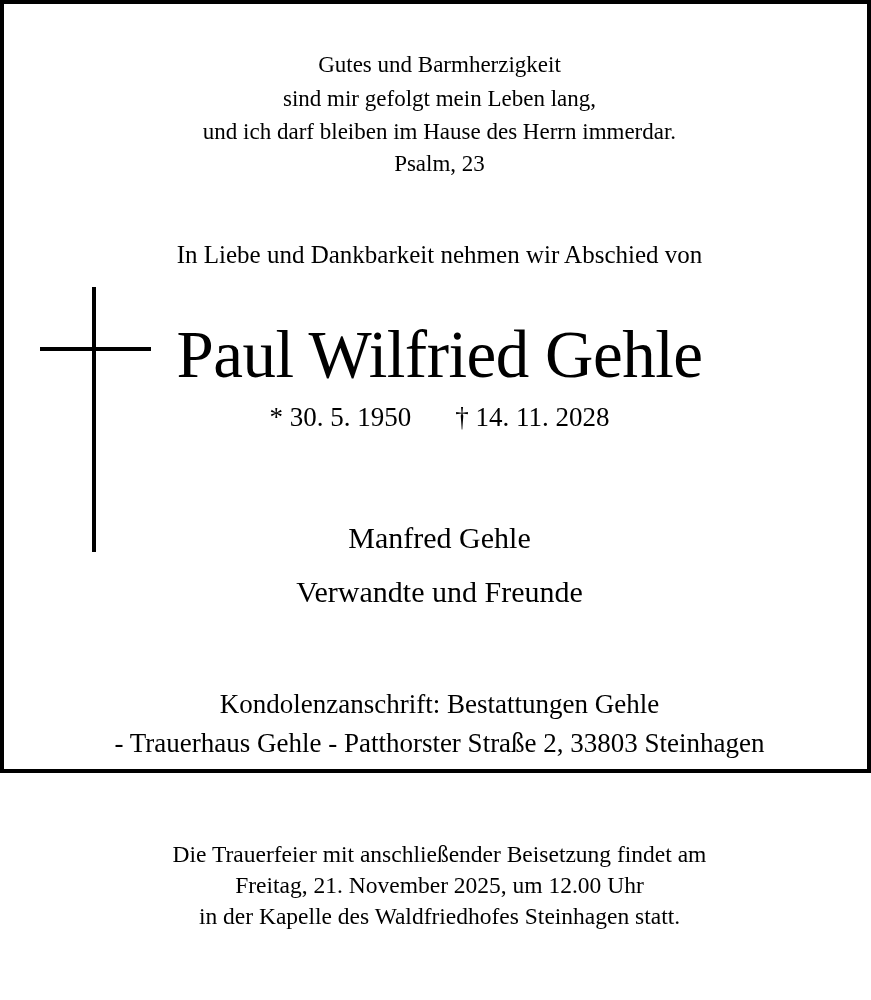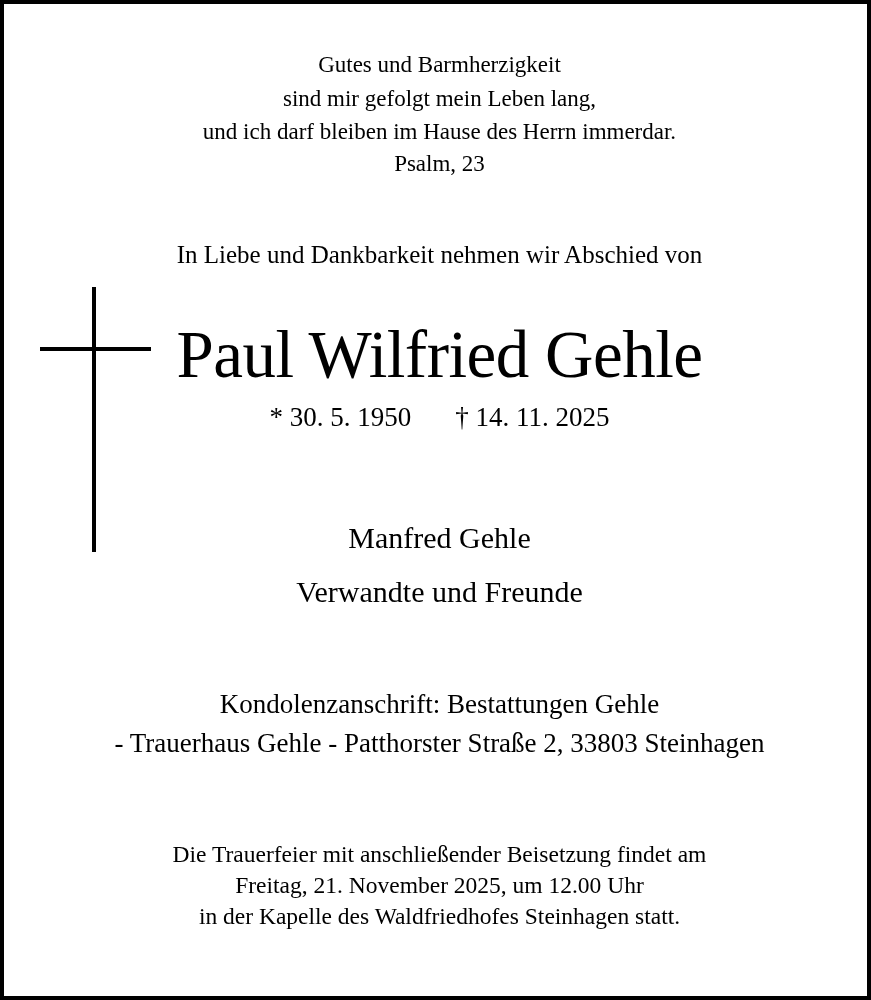--- a/index.html
+++ b/index.html
@@ -1,17 +1,17 @@
 <!DOCTYPE html>
 <html><head>
 <meta charset="utf-8">
 <style>
   html, body { margin: 0; padding: 0; background: #ffffff; }
   body { width: 871px; height: 1000px; position: relative; overflow: hidden; font-family: "Liberation Serif", serif; color: #000; }
-  .frame { position: absolute; left: 0; top: 0; width: 871px; height: 1000px; box-sizing: border-box; border: 4px solid #000; background: #fff; }
+  .frame { position: absolute; left: 0; top: 0; width: 871px; height: 773px; box-sizing: border-box; border: 4px solid #000; background: #fff; }
   .line { position: absolute; left: 0; width: 871px; text-align: center; white-space: nowrap; line-height: 1; }
   .verse { font-size: 23px; }
   .intro { font-size: 25px; }
   .name { font-size: 67px; letter-spacing: -0.5px; }
   .dates { font-size: 27px; }
   .mourners { font-size: 30px; }
   .address { font-size: 27px; }
   .funeral { font-size: 23.5px; }
   .cross-v { position: absolute; left: 88px; top: 283px; width: 4px; height: 265px; background: #000; }
   .cross-h { position: absolute; left: 36px; top: 343px; width: 111px; height: 4px; background: #000; }
@@ -30,21 +30,21 @@
   <div class="line intro" style="top:238px">In Liebe und Dankbarkeit nehmen wir Abschied von</div>
 
   <div>
     <div class="cross-v"></div>
     <div class="cross-h"></div>
   </div>
 
   <div class="line name" style="top:317px">Paul Wilfried Gehle</div>
 
   <div class="line dates" style="top:400px">
-    <span>* 30. 5. 1950</span><span class="gap"></span><span>† 14. 11. 2025</span>
+    <span>* 30. 5. 1950</span><span class="gap"></span><span>† 14. 11. 2028</span>
   </div>
 
   <div class="line mourners" style="top:519px">Manfred Gehle</div>
   <div class="line mourners" style="top:573px">Verwandte und Freunde</div>
 
   <div class="line address" style="top:687px">Kondolenzanschrift: Bestattungen Gehle</div>
   <div class="line address" style="top:726px">- Trauerhaus Gehle - Patthorster Straße 2, 33803 Steinhagen</div>
 
   <div class="line funeral" style="top:839px">Die Trauerfeier mit anschließender Beisetzung findet am</div>
   <div class="line funeral" style="top:870px">Freitag, 21. November 2025, um 12.00 Uhr</div>

